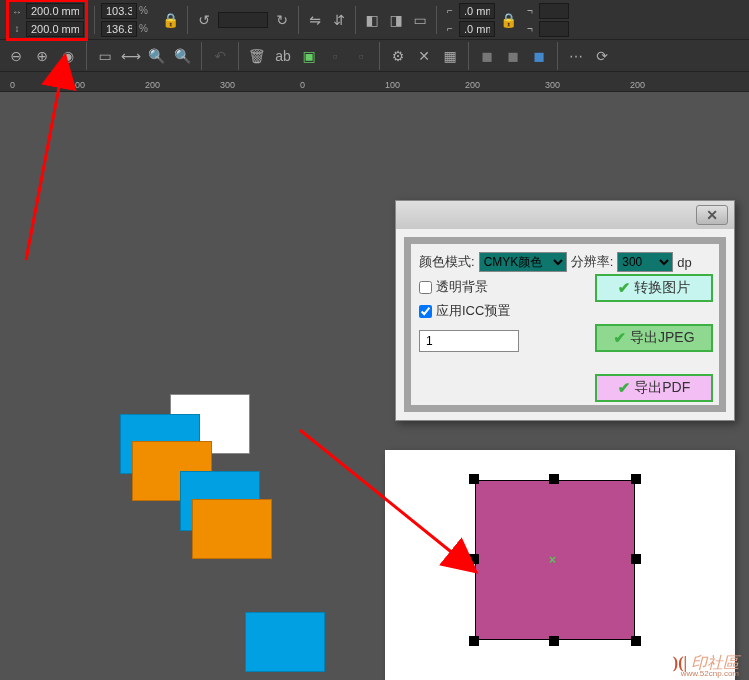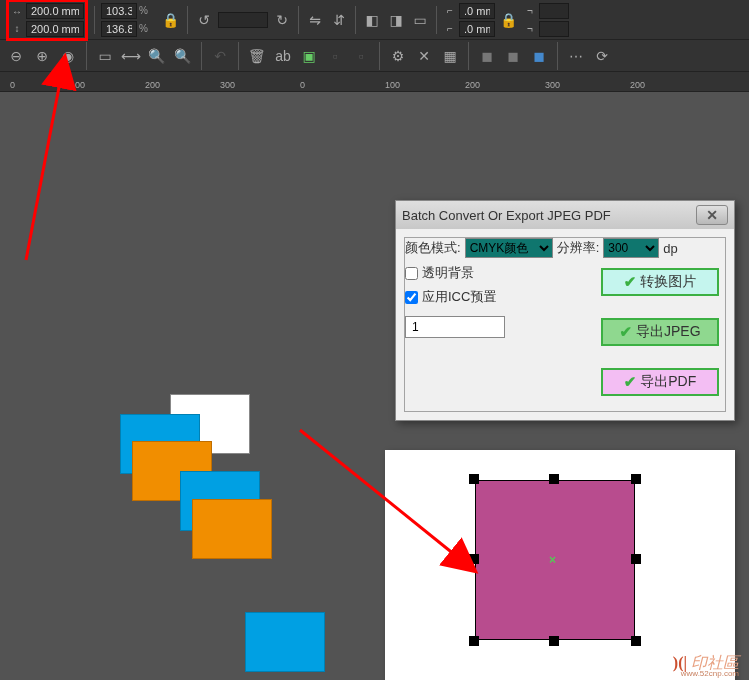--- a/index.html
+++ b/index.html
@@ -19,21 +19,21 @@
 .ruler-tick { position: absolute; top: 8px; font-size: 9px; color: #aaa; }
 .canvas { position: absolute; top: 92px; left: 0; width: 749px; height: 588px; background: #535353; }
 .shape { position: absolute; }
 .white-box { background: #fff; border: 1px solid #888; }
 .blue-box { background: #00a0e3; border: 1px solid #0080b3; }
 .orange-box { background: #f18e00; border: 1px solid #c06e00; }
 .dialog { position: absolute; top: 200px; left: 395px; width: 340px; background: #f0f0f0; border: 1px solid #888; box-shadow: 3px 3px 8px rgba(0,0,0,0.4); }
 .dialog-title { background: linear-gradient(#dfdfdf,#c8c8c8); height: 28px; display: flex; align-items: center; padding: 0 6px; font-size: 13px; color: #333; }
 .dialog-close { margin-left: auto; width: 32px; height: 20px; background: linear-gradient(#e0e0e0,#b8b8b8); border: 1px solid #888; border-radius: 3px; display: flex; align-items: center; justify-content: center; font-weight: bold; font-size: 14px; cursor: pointer; color: #555; }
 .dialog-body { padding: 8px; }
-.dialog-panel { border: 1px solid #a3a3a3; background: #f0f0f0; position: relative; min-height: 175px; }
+.dialog-panel { border: 7px solid #a3a3a3; background: #f0f0f0; padding: 8px; position: relative; min-height: 175px; }
 .row { display: flex; align-items: center; gap: 4px; margin-bottom: 6px; font-size: 13px; color: #333; }
 .sel { border: 1px solid #888; background: #0f766e; font-size: 12px; height: 20px; }
 .chk { width: 13px; height: 13px; }
 .chk-label { font-size: 13px; color: #333; }
 .txt { border: 1px solid #888; background: #fff; width: 100px; height: 22px; font-size: 12px; padding: 0 6px; }
 .btn { position: absolute; right: 6px; width: 118px; height: 28px; border: 2px solid #3cb043; display: flex; align-items: center; justify-content: center; font-size: 14px; cursor: pointer; gap: 4px; }
 .btn-convert { top: 30px; background: #c5f5ee; color: #333; }
 .btn-jpeg { top: 80px; background: #8fd88f; color: #333; }
 .btn-pdf { top: 130px; background: #f3bef3; color: #333; }
 .check-glyph { color: #3cb043; font-weight: bold; font-size: 15px; }
@@ -168,21 +168,20 @@
     <div class="handle" style="top:104px; left:246px;"></div>
     <div class="handle" style="top:186px; left:84px;"></div>
     <div class="handle" style="top:186px; left:164px;"></div>
     <div class="handle" style="top:186px; left:246px;"></div>
     <span class="ctr-x" style="top:103px; left:164px;">×</span>
   </div>
 </div>
 
 <div class="dialog">
   <div class="dialog-title">
-    <span>Batch Convert Or Export JPEG PDF</span>
     <div class="dialog-close">✕</div>
   </div>
   <div class="dialog-body">
     <div class="dialog-panel">
       <div class="row">
         <span>颜色模式:</span>
         <select class="sel" style="width:88px;">
           <option>CMYK颜色</option>
         </select>
         <span>分辨率:</span>

